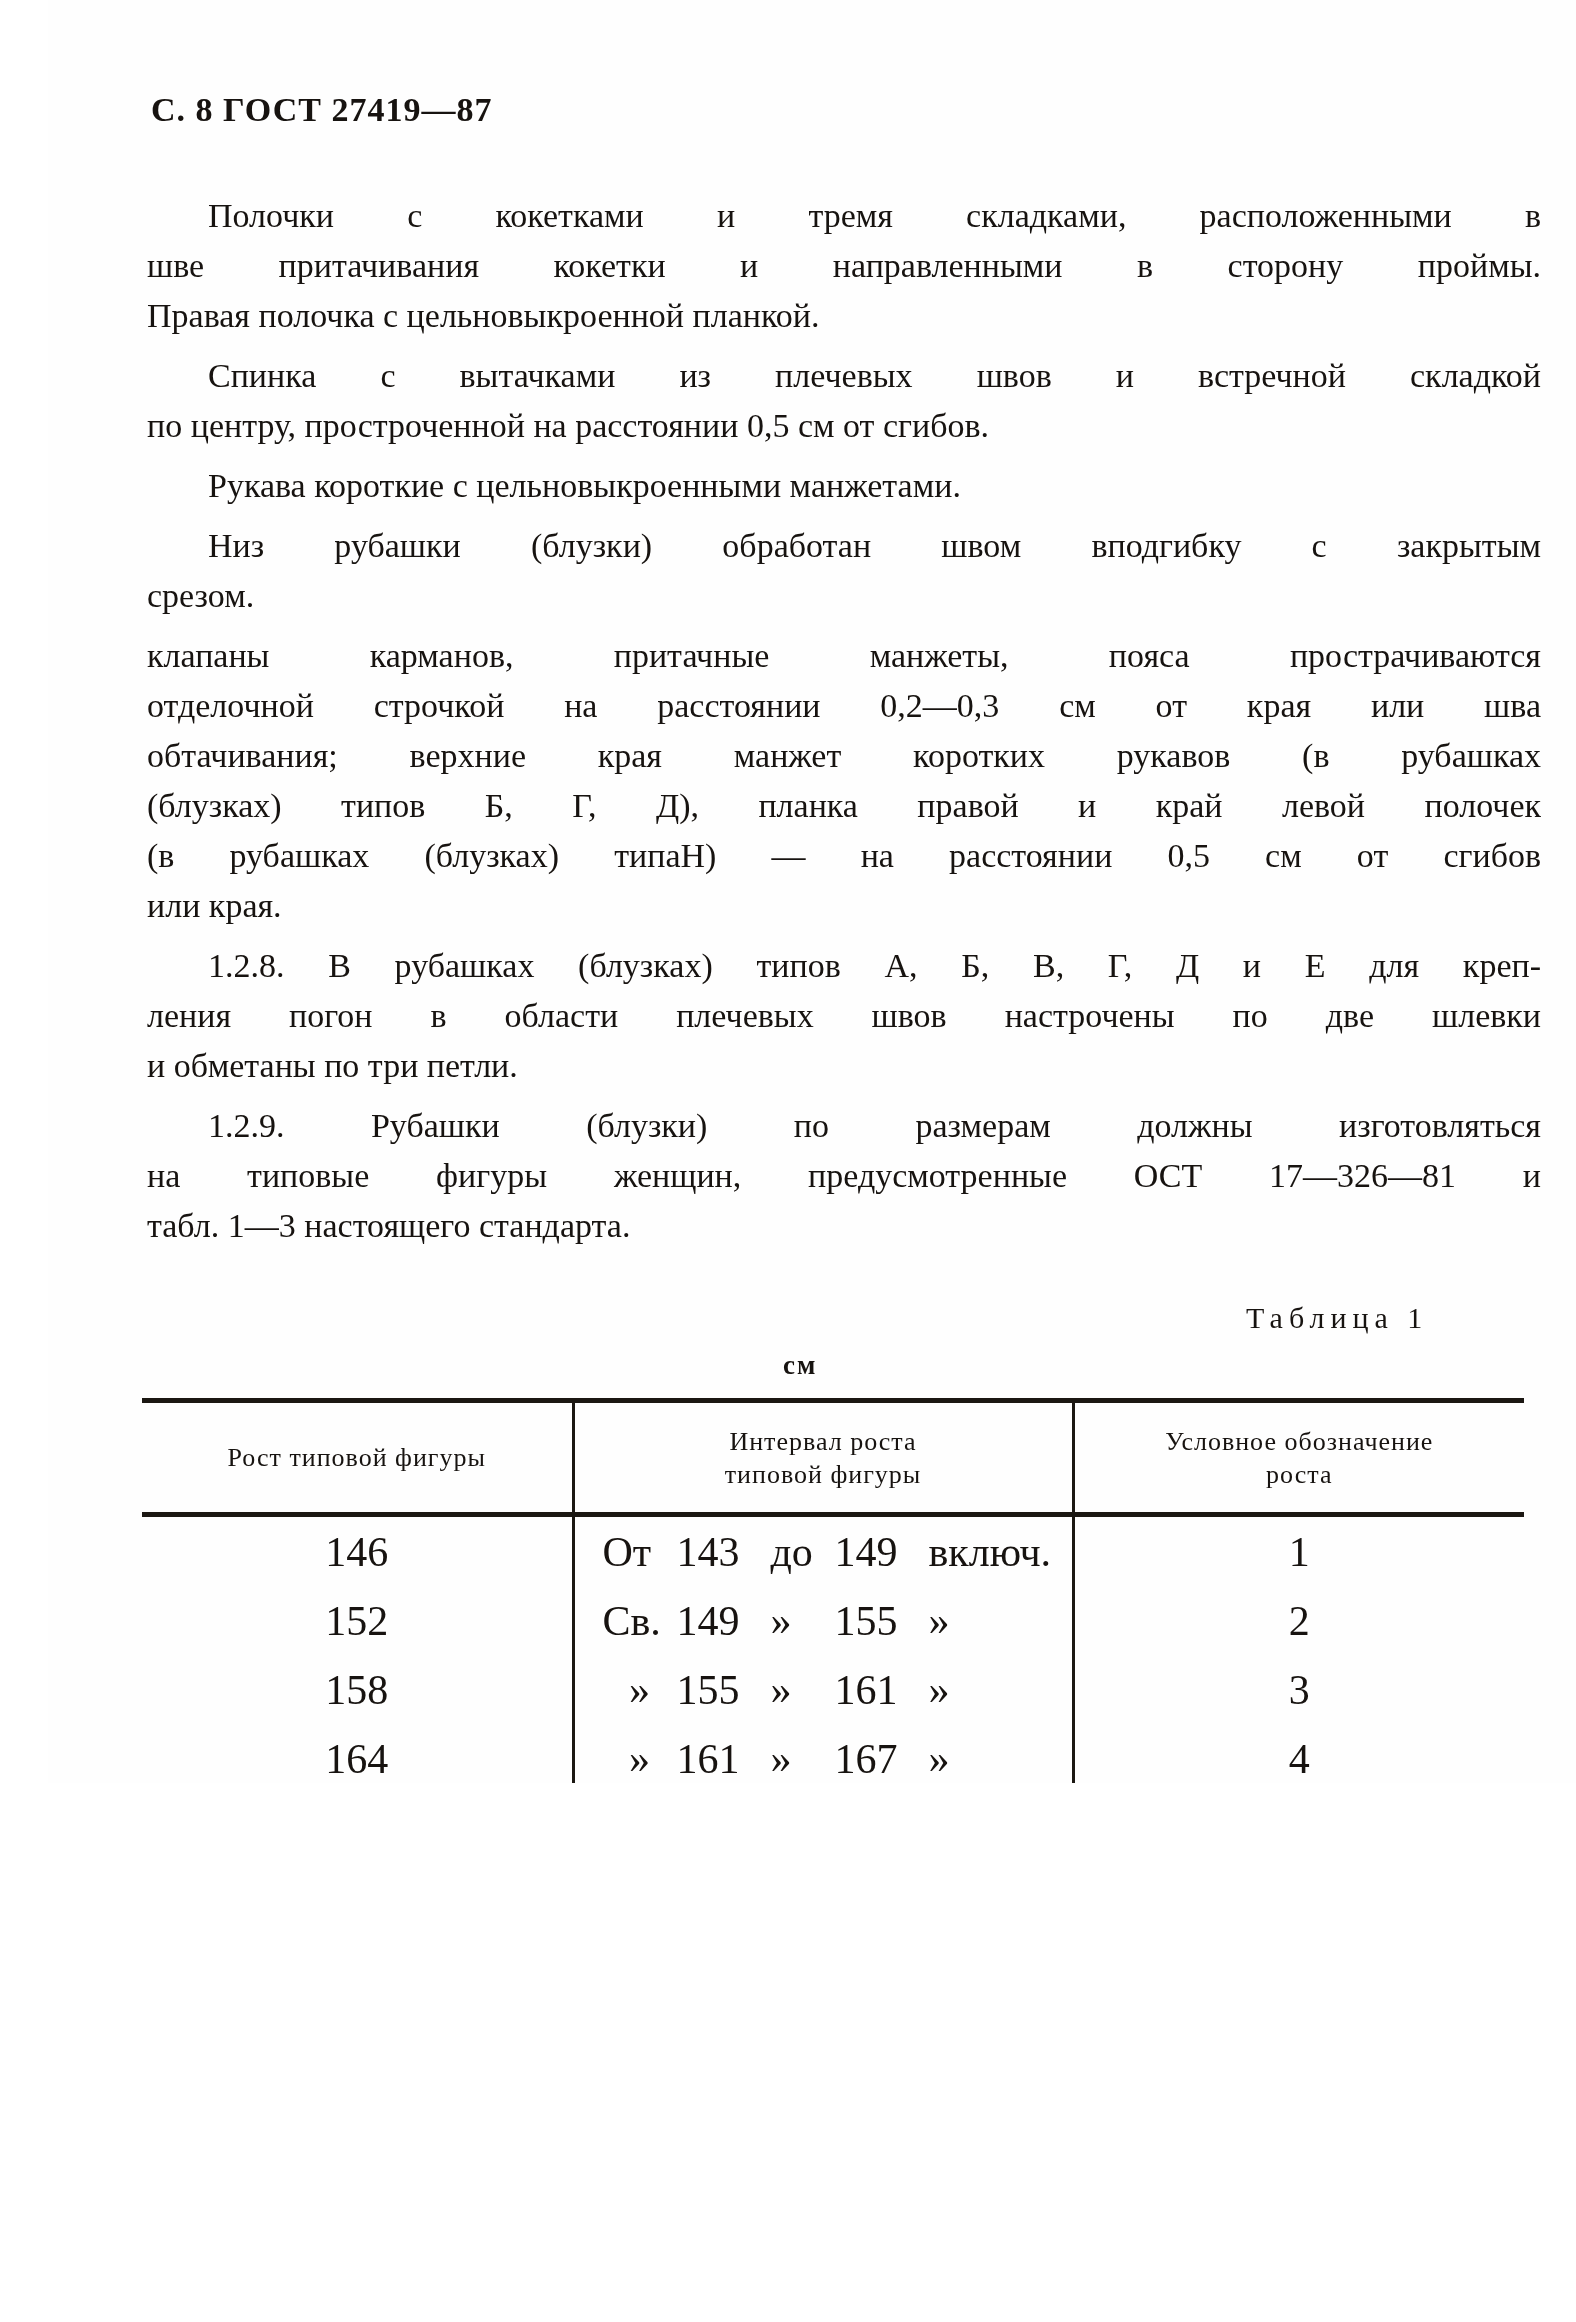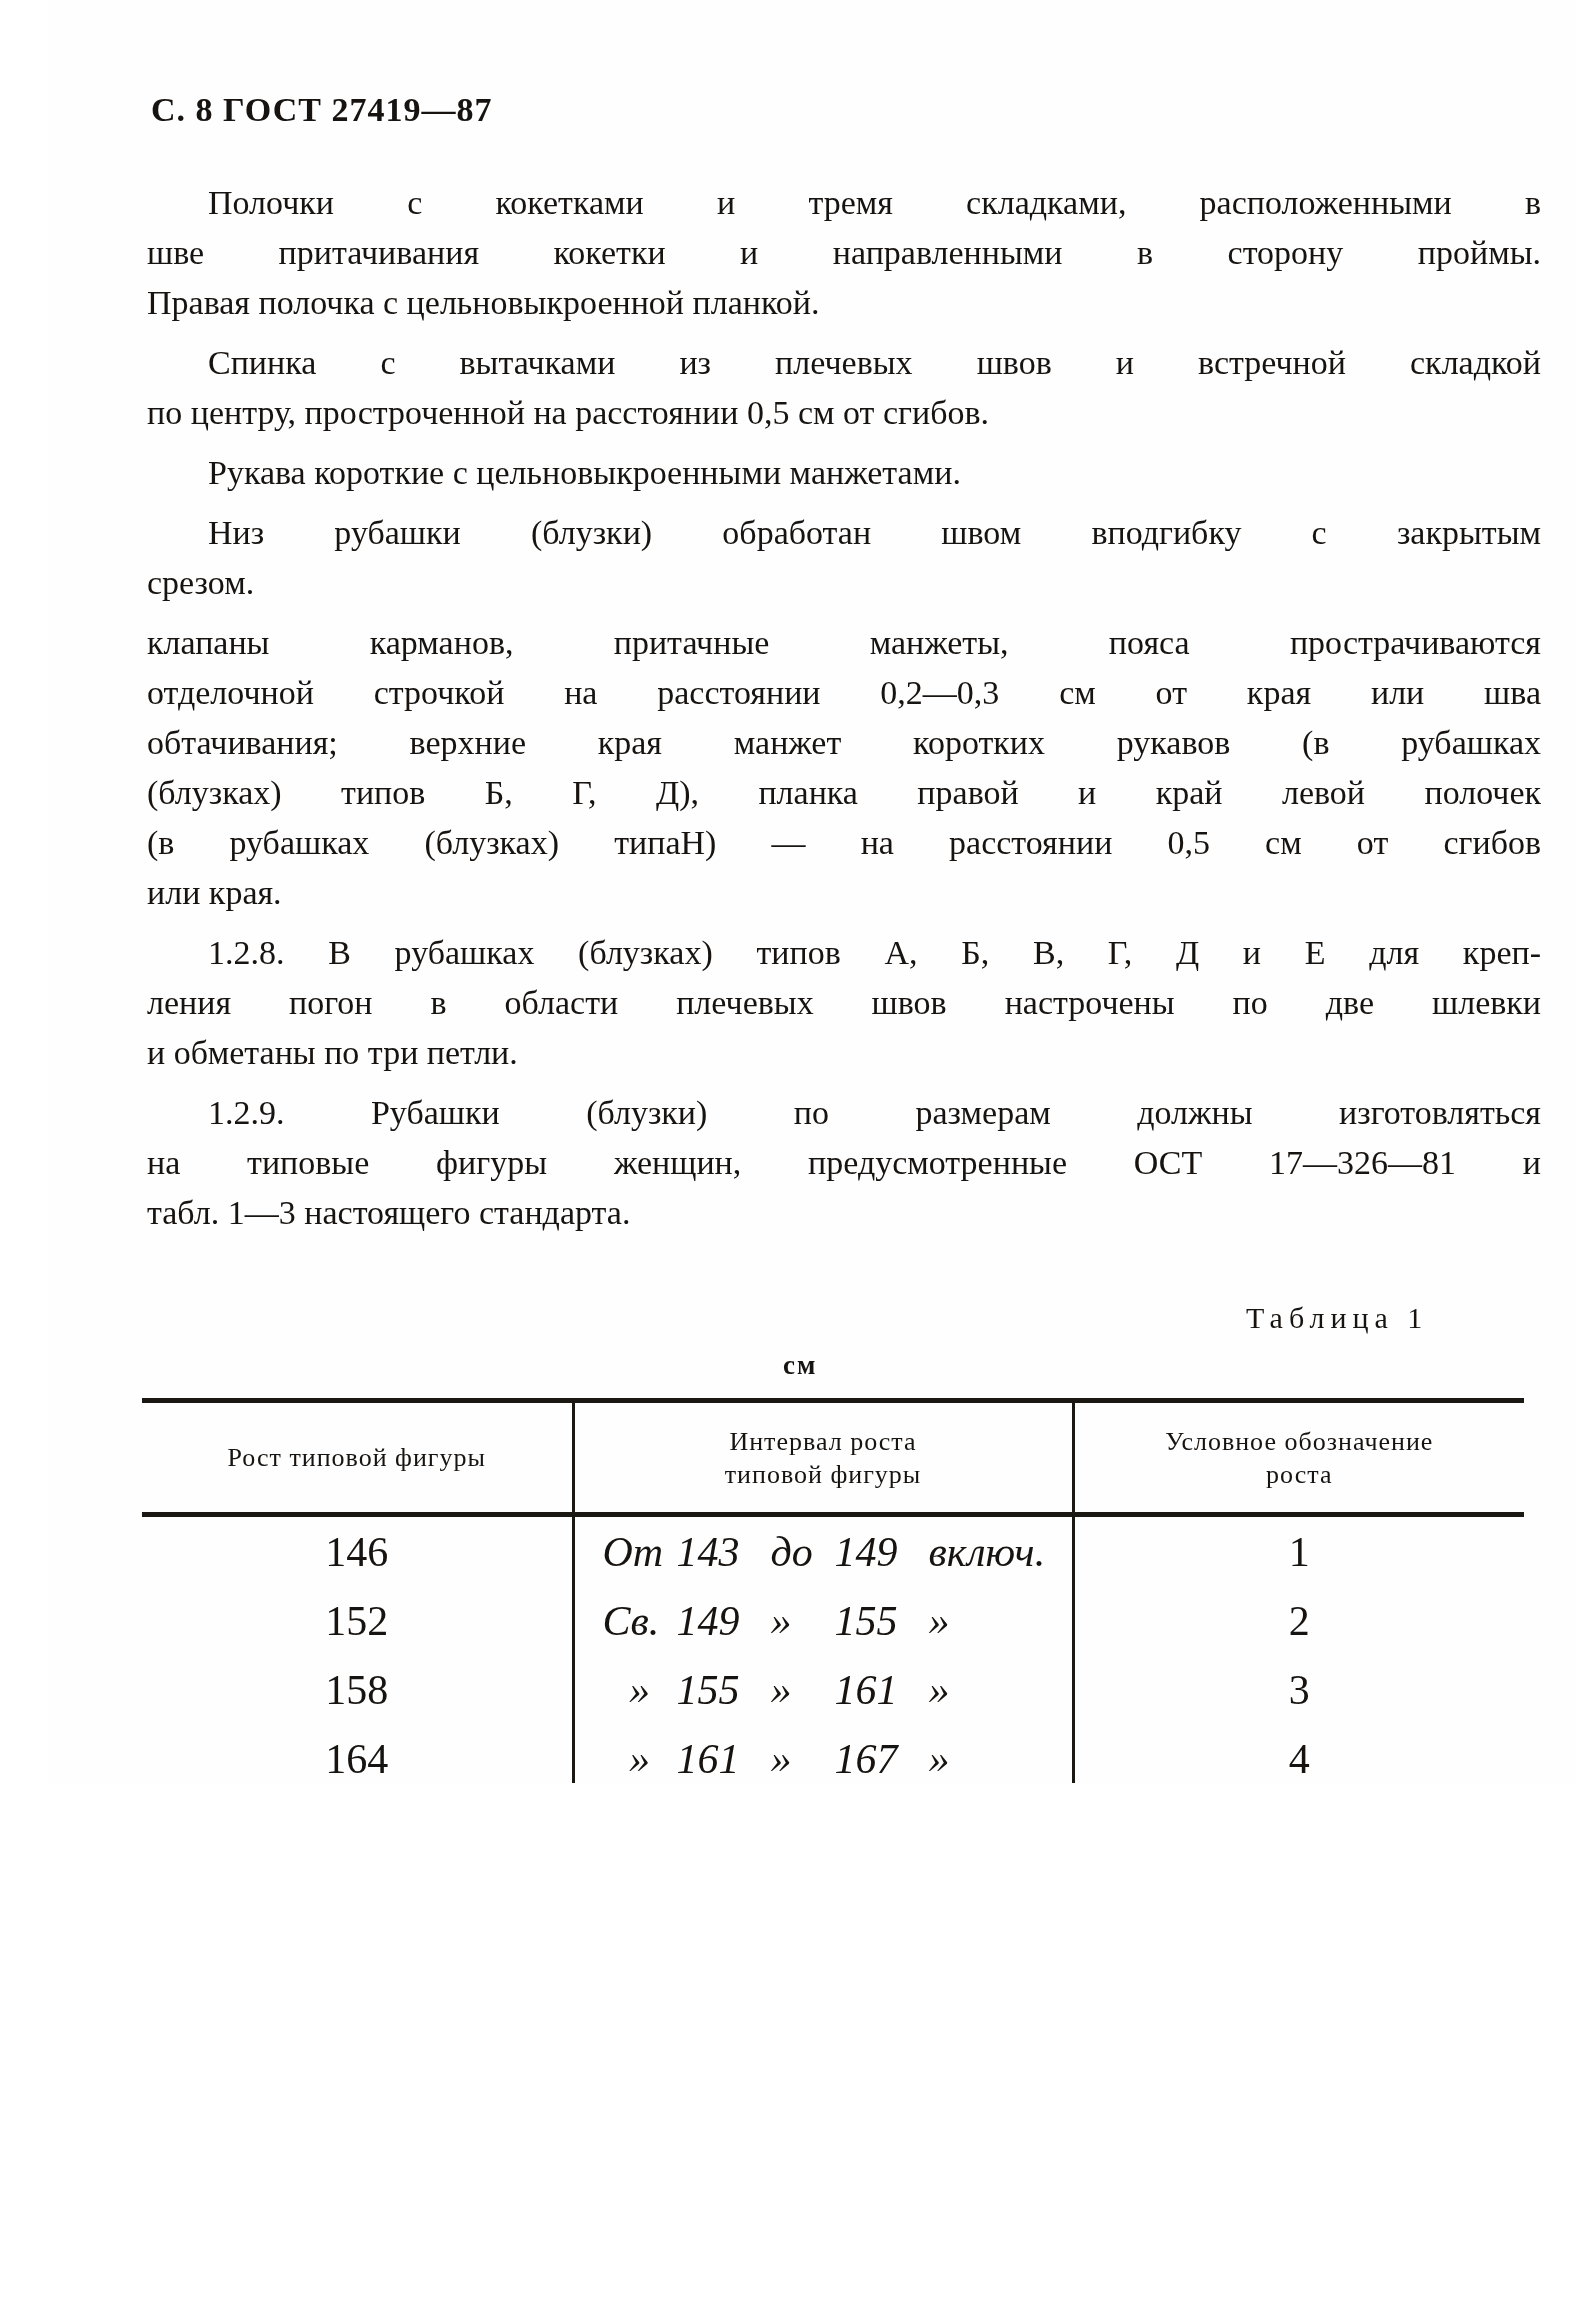--- a/index.html
+++ b/index.html
@@ -18,21 +18,21 @@
     left: 103px;
     top: 91px;
     font-size: 34px;
     font-weight: 700;
     letter-spacing: 1px;
     white-space: nowrap;
   }
   .body-text {
     position: absolute;
     left: 99px;
-    top: 178px;
+    top: 191px;
     width: 1394px;
     font-size: 34px;
   }
   .para { margin: 0 0 10px 0; }
   .line {
     line-height: 50px;
     height: 50px;
     text-align: justify;
     text-align-last: justify;
     overflow: hidden;
@@ -82,21 +82,21 @@
   .size-table td.c2, .size-table td.c3 {
     border-left: 3px solid #1b1712;
   }
   .size-table tbody td {
     height: 69px;
     font-size: 42px;
     vertical-align: middle;
     padding: 0;
   }
   .size-table td.c1, .size-table td.c3 { text-align: center; }
-  .size-table td.c2 { padding-left: 28px; font-style: italic; }
+  .size-table td.c2 { padding-left: 28px; }
   .size-table tr.spacer td { height: 107px; }
   .p { display: inline-block; text-align: left; }
   .p0 { width: 74px; }
   .p1 { width: 94px; }
   .p2 { width: 64px; }
   .p3 { width: 94px; }
   .p0.ctr { text-align: center; }
 </style>
 </head>
 <body>

